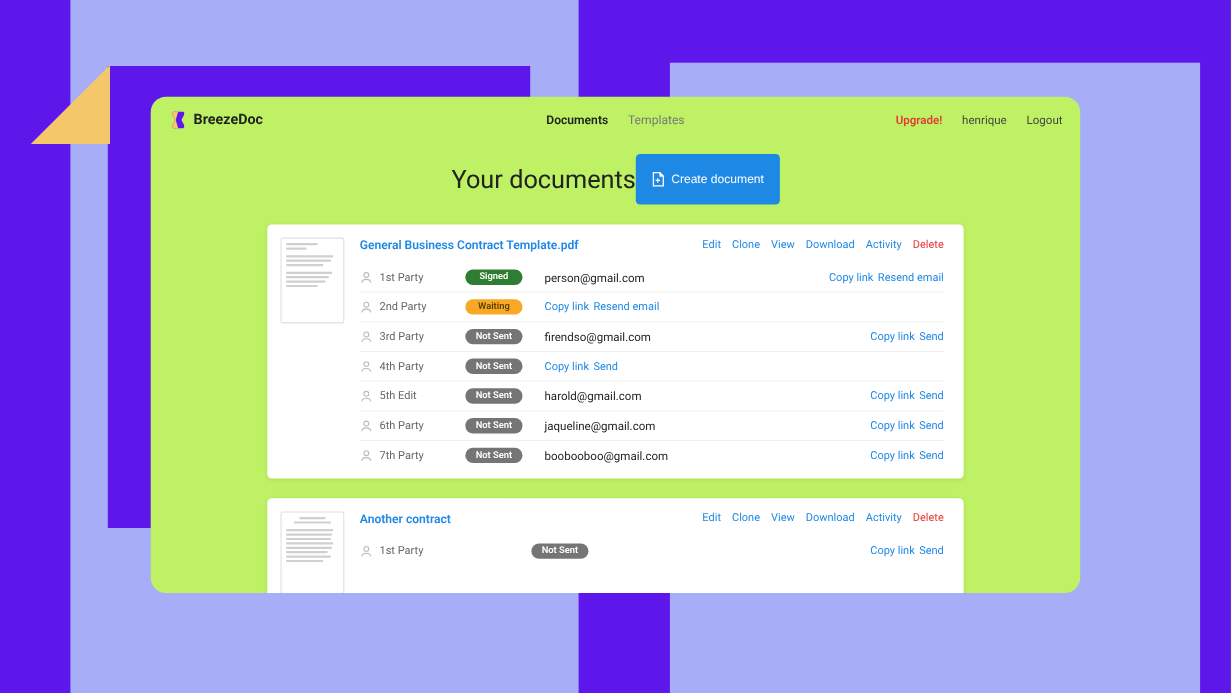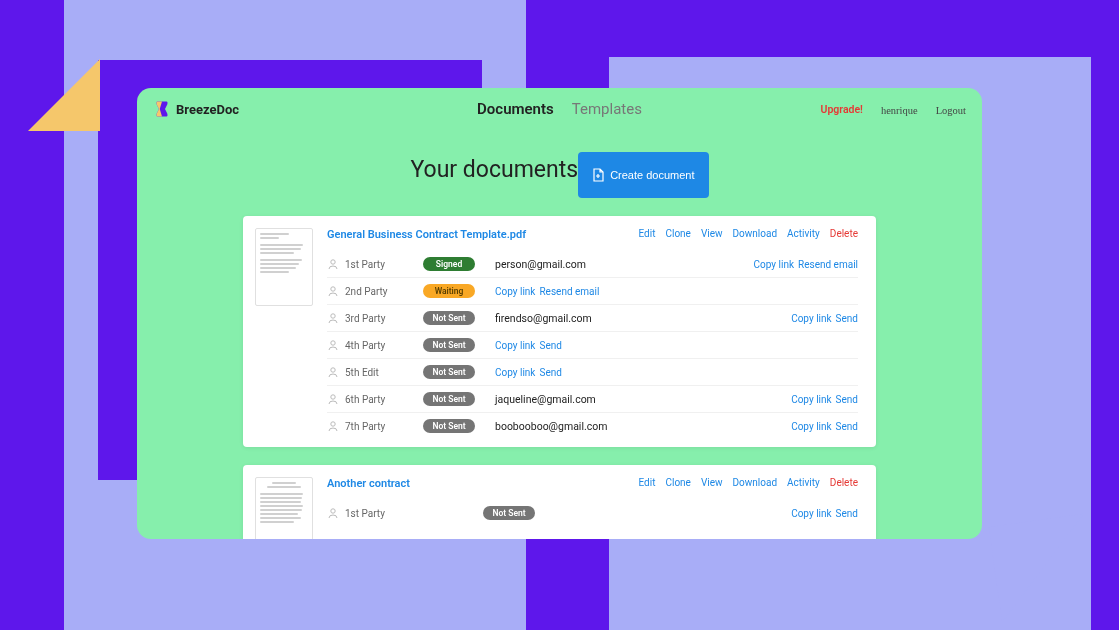--- a/index.html
+++ b/index.html
@@ -53,21 +53,21 @@
   border-right: 96px solid transparent;
   border-top: 96px solid #A8ADF7;
   transform: rotate(-8deg);
 }
 .app-window {
   position: absolute;
   left: 137px;
   top: 88px;
   width: 845px;
   height: 451px;
-  background: #86efac;
+  background: #bef264;
   border-radius: 14px;
   overflow: hidden;
 }
 .header {
   display: flex;
   align-items: center;
   padding: 11px 16px;
   height: 42px;
 }
 .logo {
@@ -85,21 +85,21 @@
 .nav-tabs {
   display: flex;
   gap: 18px;
   margin-left: auto;
   margin-right: auto;
   position: absolute;
   left: 50%;
   transform: translateX(-50%);
 }
 .nav-tab {
-  font-size: 15px;
+  font-size: 11px;
   color: #777;
   cursor: pointer;
 }
 .nav-tab.active {
   font-weight: 600;
   color: #222;
 }
 .header-right {
   display: flex;
   align-items: flex-end;
@@ -107,21 +107,20 @@
   margin-left: auto;
 }
 .upgrade {
   color: #E53935;
   font-weight: 600;
   font-size: 10.5px;
 }
 .user-link {
   color: #444;
   font-size: 10.5px;
-  font-family: Liberation Serif, serif;
 }
 .content {
   padding: 10px 106px 0 106px;
 }
 .page-header {
   display: flex;
   justify-content: center;
   align-items: center;
   margin-bottom: 18px;
 }
@@ -134,21 +133,20 @@
   background: #1E88E5;
   color: #fff;
   border: none;
   border-radius: 4px;
   padding: 16px 14px;
   font-size: 11px;
   display: flex;
   align-items: center;
   gap: 6px;
   cursor: pointer;
-  margin-top: 12px;
 }
 .doc-card {
   background: #fff;
   border-radius: 4px;
   box-shadow: 0 1px 4px rgba(0,0,0,0.08);
   padding: 12px 18px 8px 12px;
   margin-bottom: 18px;
   display: flex;
   gap: 14px;
 }
@@ -168,21 +166,21 @@
   height: 2px;
   background: #d0d0d0;
   border-radius: 1px;
 }
 .doc-body {
   flex: 1;
 }
 .doc-top {
   display: flex;
   justify-content: space-between;
-  align-items: flex-start;
+  align-items: center;
   margin-bottom: 10px;
 }
 .doc-title {
   color: #1E88E5;
   font-weight: 600;
   font-size: 11px;
 }
 .doc-actions {
   display: flex;
   gap: 10px;
@@ -362,20 +360,21 @@
           </div>
         </div>
 
         <div class="party-row">
           <svg class="party-icon" viewBox="0 0 12 12">
               <circle cx="6" cy="4" r="2.2" fill="none" stroke="currentColor"></circle>
               <path d="M2 11 Q2 8 6 8 Q10 8 10 11" fill="none" stroke="currentColor"></path>
             </svg>
           <span class="party-label">5th Edit</span>
           <span class="status-badge status-notsent">Not Sent</span>
+          <span class="party-email">harold@gmail.com</span>
           <div class="party-actions">
             <span class="party-action">Copy link</span>
             <span class="party-action">Send</span>
           </div>
         </div>
 
         <div class="party-row">
           <svg class="party-icon" viewBox="0 0 12 12">
               <circle cx="6" cy="4" r="2.2" fill="none" stroke="currentColor"></circle>
               <path d="M2 11 Q2 8 6 8 Q10 8 10 11" fill="none" stroke="currentColor"></path>

